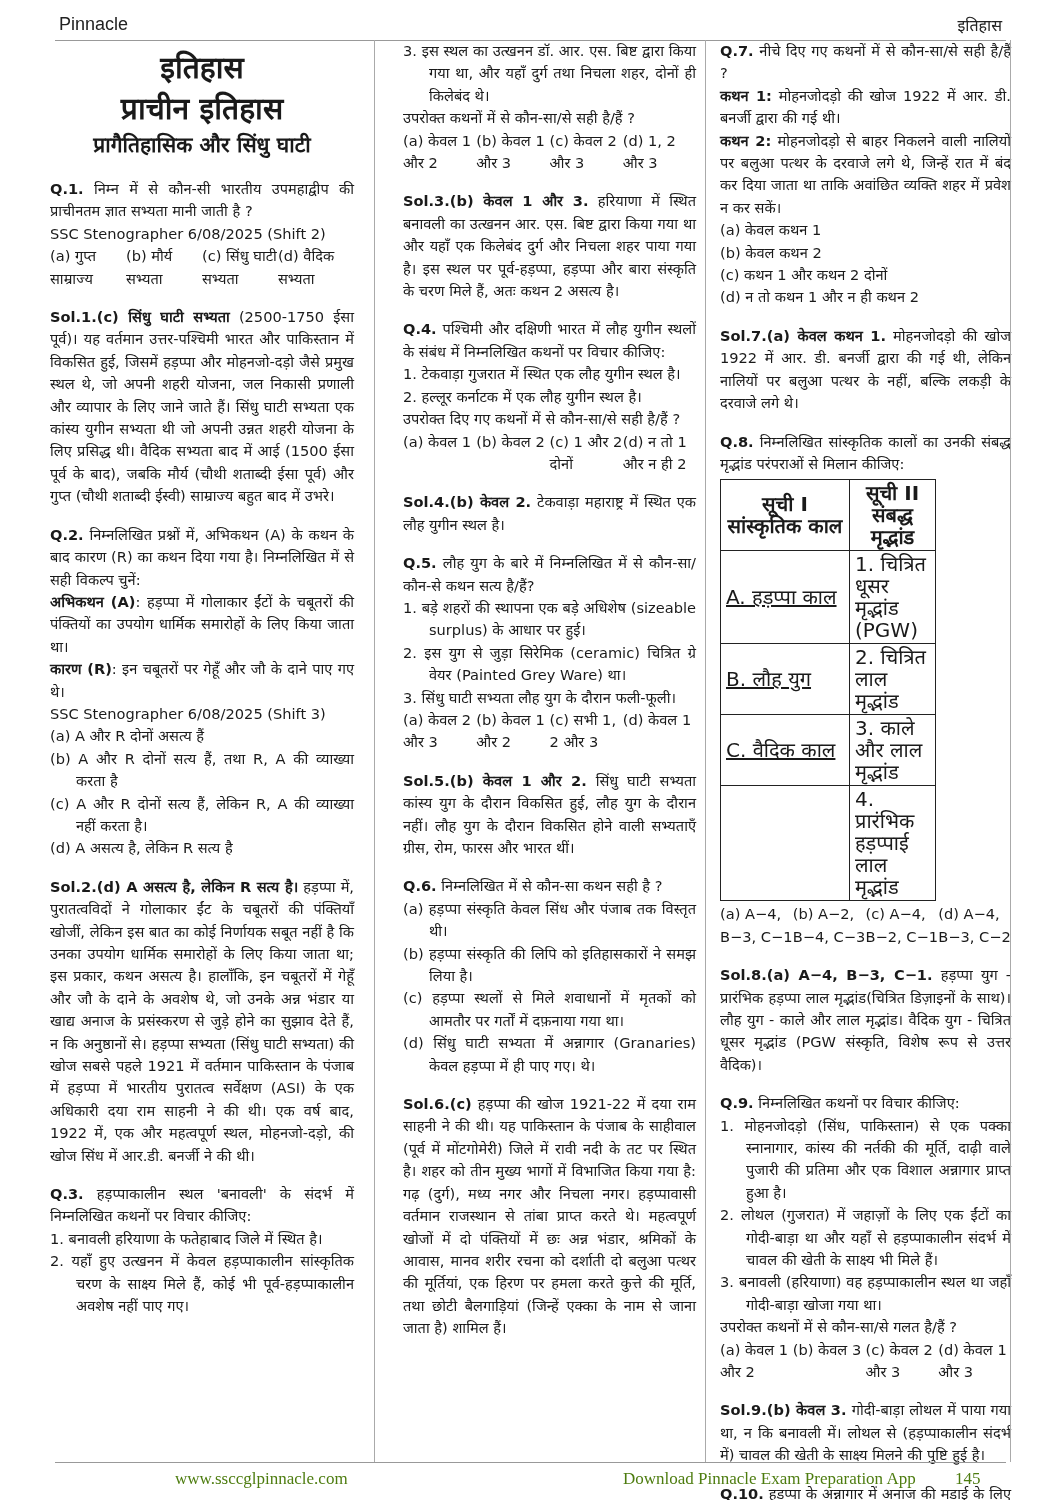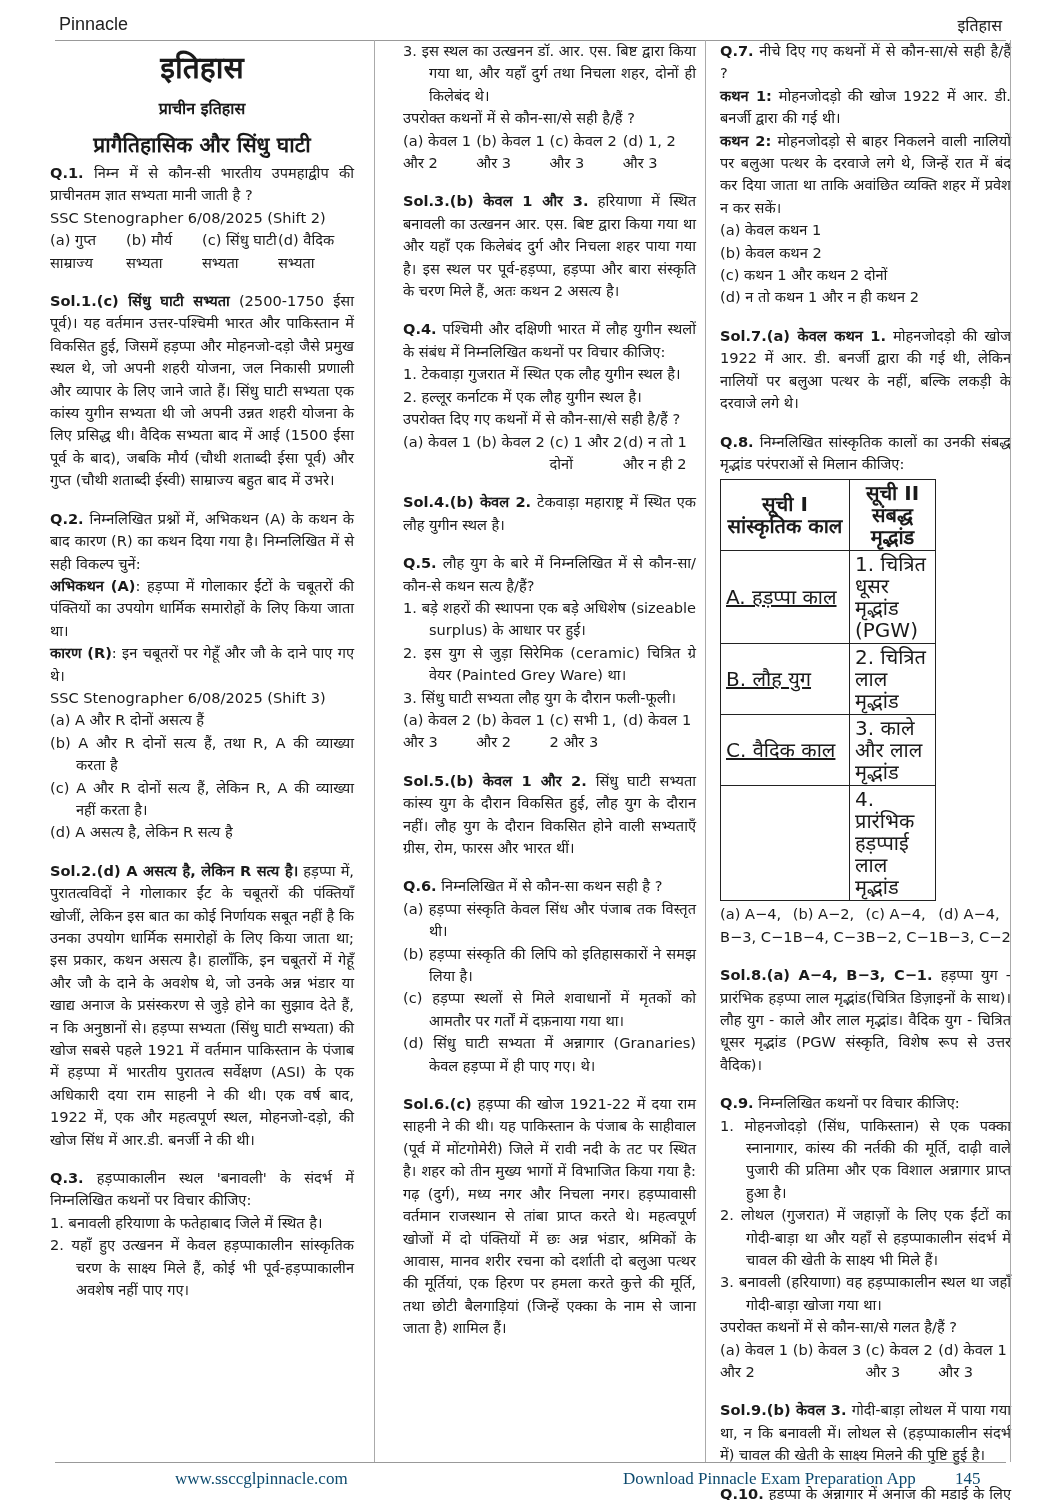--- a/index.html
+++ b/index.html
@@ -2,34 +2,34 @@
 <html><head>
 <meta charset="utf-8">
 <style>
   html,body{margin:0;padding:0;background:#fff;}
   body{width:1061px;height:1500px;position:relative;overflow:hidden;color:#1a1a1a;
        font-family:"DejaVu Sans","Liberation Sans",sans-serif;}
   .hdr{position:absolute;left:55px;right:55px;top:10px;height:30px;border-bottom:1px solid #999;}
   .hdr-left{position:absolute;left:4px;top:4px;font-family:Liberation Sans, sans-serif;font-size:18px;color:#222;}
   .hdr-right{position:absolute;right:4px;top:4px;font-size:16px;color:#222;}
   .ftr{position:absolute;left:55px;right:55px;top:1462px;border-top:1px solid #999;height:30px;
-       font-family:"Liberation Serif","DejaVu Serif",serif;font-size:17px;color:#0c4a6e;}
+       font-family:"Liberation Serif","DejaVu Serif",serif;font-size:17px;color:#4d7c0f;}
   .ftr span{position:absolute;top:6px;}
   .col{position:absolute;top:40px;height:1422px;box-sizing:border-box;font-size:14.6px;line-height:22.4px;}
   .c1{left:50px;width:304px;}
   .c2{left:386px;width:300px;border-left:1px solid #aaa;padding-left:10px;}
   .c3{left:716px;width:300px;border-left:1px solid #aaa;padding-left:8px;}
   .c2,.c3{left:auto;}
   .c2{left:374px;width:322px;}
   .c3{left:705px;width:306px;}
   .rule-right{position:absolute;top:40px;left:1010px;width:1px;height:1422px;background:#aaa;}
   .title{text-align:center;font-weight:bold;}
   .t1{font-size:30px;line-height:44px;margin-top:6px;}
-  .t2{font-size:16px;line-height:38px;}
-  .t3{font-size:21px;line-height:34px;}
+  .t2{font-size:30px;line-height:38px;}
+  .t3{font-size:21px;line-height:34px;margin-bottom:16px;}
   p{margin:0;text-align:justify;}
   .blk{margin-bottom:16px;}
   .b{font-weight:bold;margin-top:31px;}
   .opts{display:grid;grid-template-columns:1fr 1fr 1fr 1fr;}
   .hang{padding-left:26px;text-indent:-26px;}
   table.mt{border-collapse:collapse;width:216px;margin:4px 0 2px 0;font-size:20px;line-height:22px;}
   table.mt td,table.mt th{border:1.2px solid #222;padding:2px 5px;vertical-align:middle;}
   table.mt th{font-weight:bold;text-align:center;}
   table.mt td:first-child{width:118px;text-decoration:underline;}
 </style>

